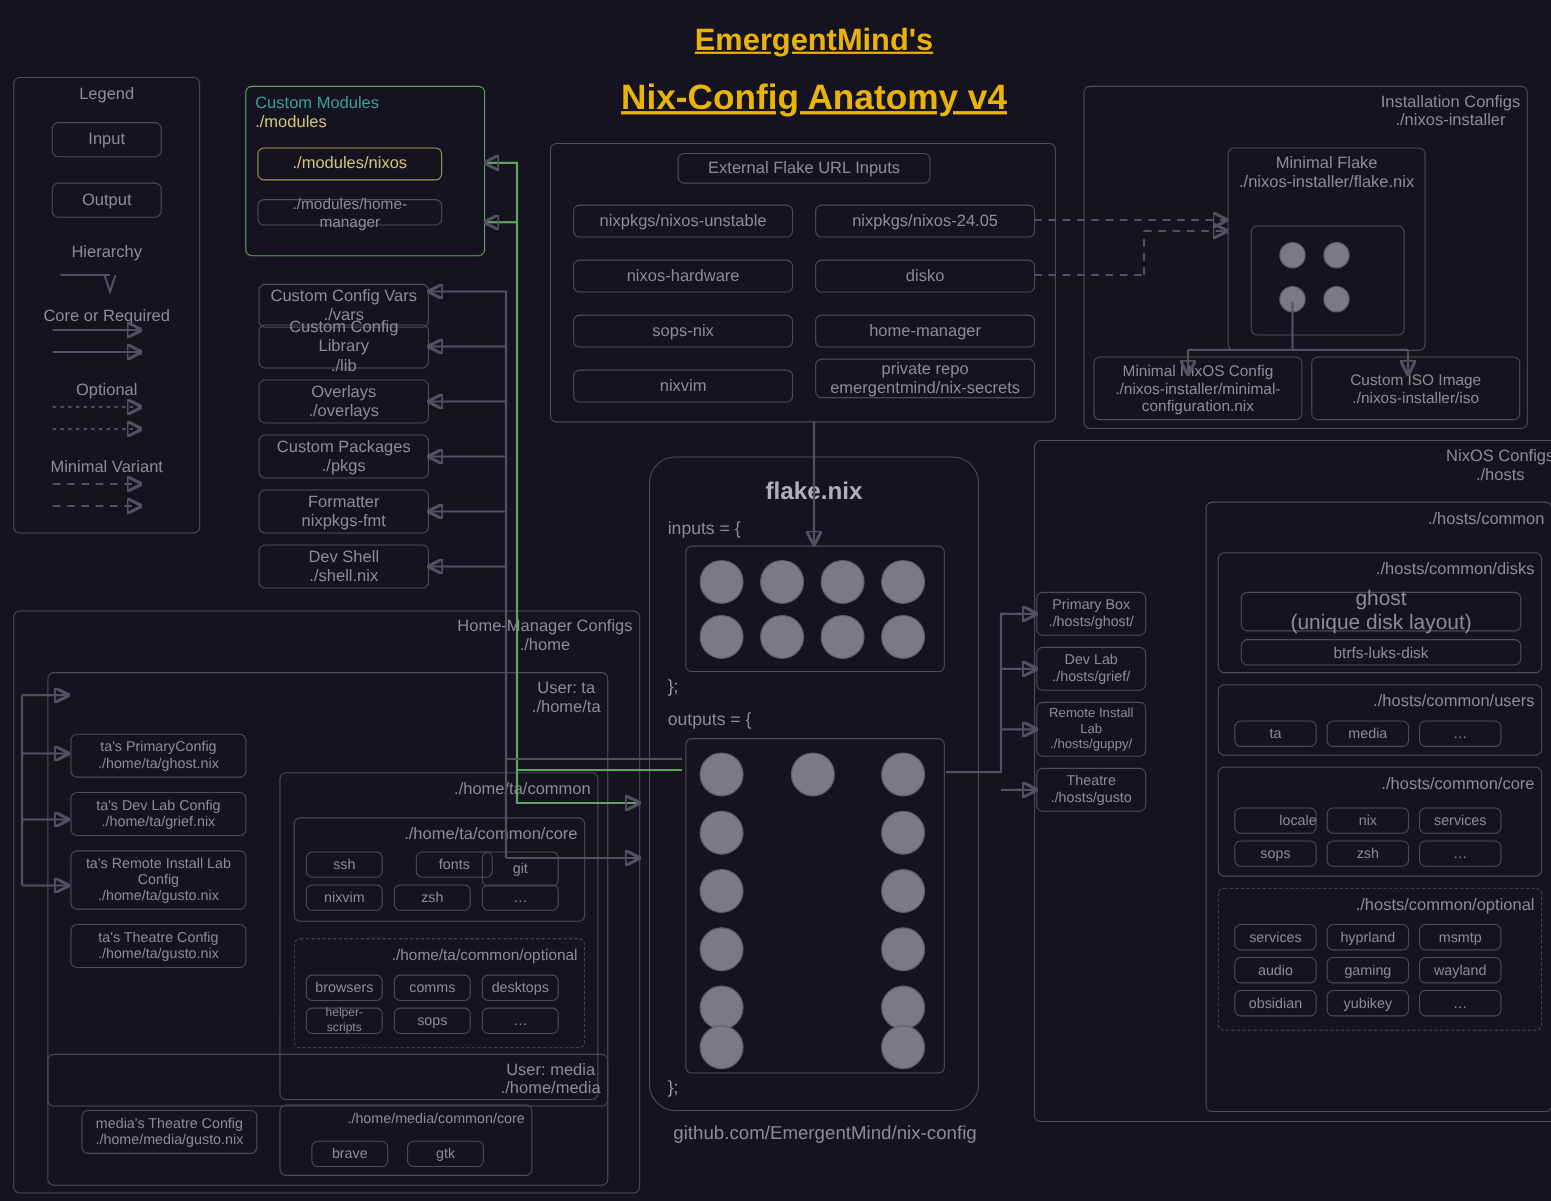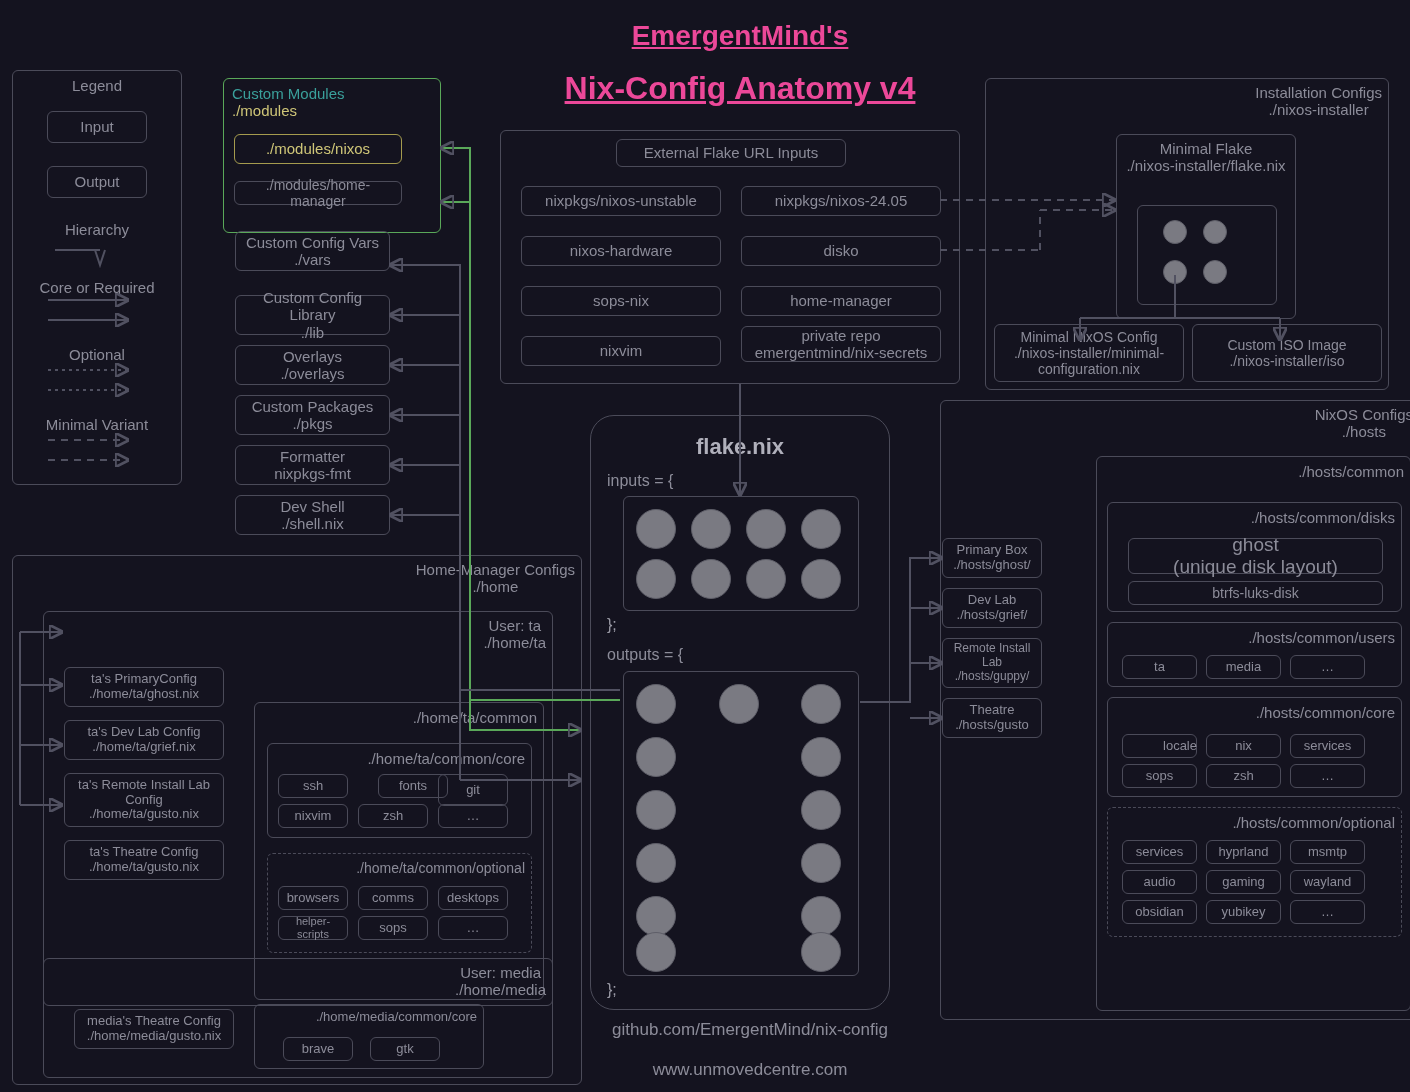--- a/index.html
+++ b/index.html
@@ -15,21 +15,21 @@
   .box {
     position: absolute;
     border: 1px solid #4b4b59;
     border-radius: 6px;
   }
   .nobox {
     position: absolute;
   }
   .title-big {
     position: absolute;
-    color: #ec4899;
+    color: #eab308;
     font-weight: 700;
     text-decoration: underline;
     text-align: center;
   }
   .label {
     position: absolute;
     text-align: center;
     font-size: 15px;
     color: #8c8c99;
     width: 100%;
@@ -118,21 +118,21 @@
       <span class="highlight-yellow-text">./modules</span>
     </div>
     <div class="pill highlight-yellow" style="left:10px; top:55px; width:168px; height:30px;">
         <span class="highlight-yellow-text">./modules/nixos</span>
       </div>
     <div class="pill" style="left:10px; top:102px; width:168px; height:24px; font-size:14px;">
         <span>./modules/home-manager</span>
       </div>
   </div>
 
-  <div class="pill" style="left:235px; top:231px; width:155px; height:40px;text-align:right;">
+  <div class="pill" style="left:235px; top:258px; width:155px; height:40px;text-align:right;">
       <span>Custom Config Vars</span>
       <span>./vars</span>
     </div>
   <div class="pill" style="left:235px; top:295px; width:155px; height:40px;">
       <span>Custom Config Library</span>
       <span>./lib</span>
     </div>
   <div class="pill" style="left:235px; top:345px; width:155px; height:40px;">
       <span>Overlays</span>
       <span>./overlays</span>
@@ -439,21 +439,20 @@
             <span>brave</span>
           </div>
         <div class="pill small" style="left:115px; top:32px; width:70px; height:24px;">
             <span>gtk</span>
           </div>
       </div>
     </div>
   </div>
 
   <div class="footer" style="left:500px; top:1020px; width:500px;">github.com/EmergentMind/nix-config</div>
-  <div class="footer" style="left:500px; top:1060px; width:500px;">www.unmovedcentre.com</div>
 
   <svg class="wires">
     <defs>
       <marker id="arr" viewBox="0 0 10 10" refX="9" refY="5" markerWidth="7" markerHeight="7" orient="auto-start-reverse">
         <path d="M0,0 L10,5 L0,10 z" fill="#515161"></path>
       </marker>
       <marker id="arrG" viewBox="0 0 10 10" refX="9" refY="5" markerWidth="7" markerHeight="7" orient="auto-start-reverse">
         <path d="M0,0 L10,5 L0,10 z" fill="#5aa859"></path>
       </marker>
     </defs>

